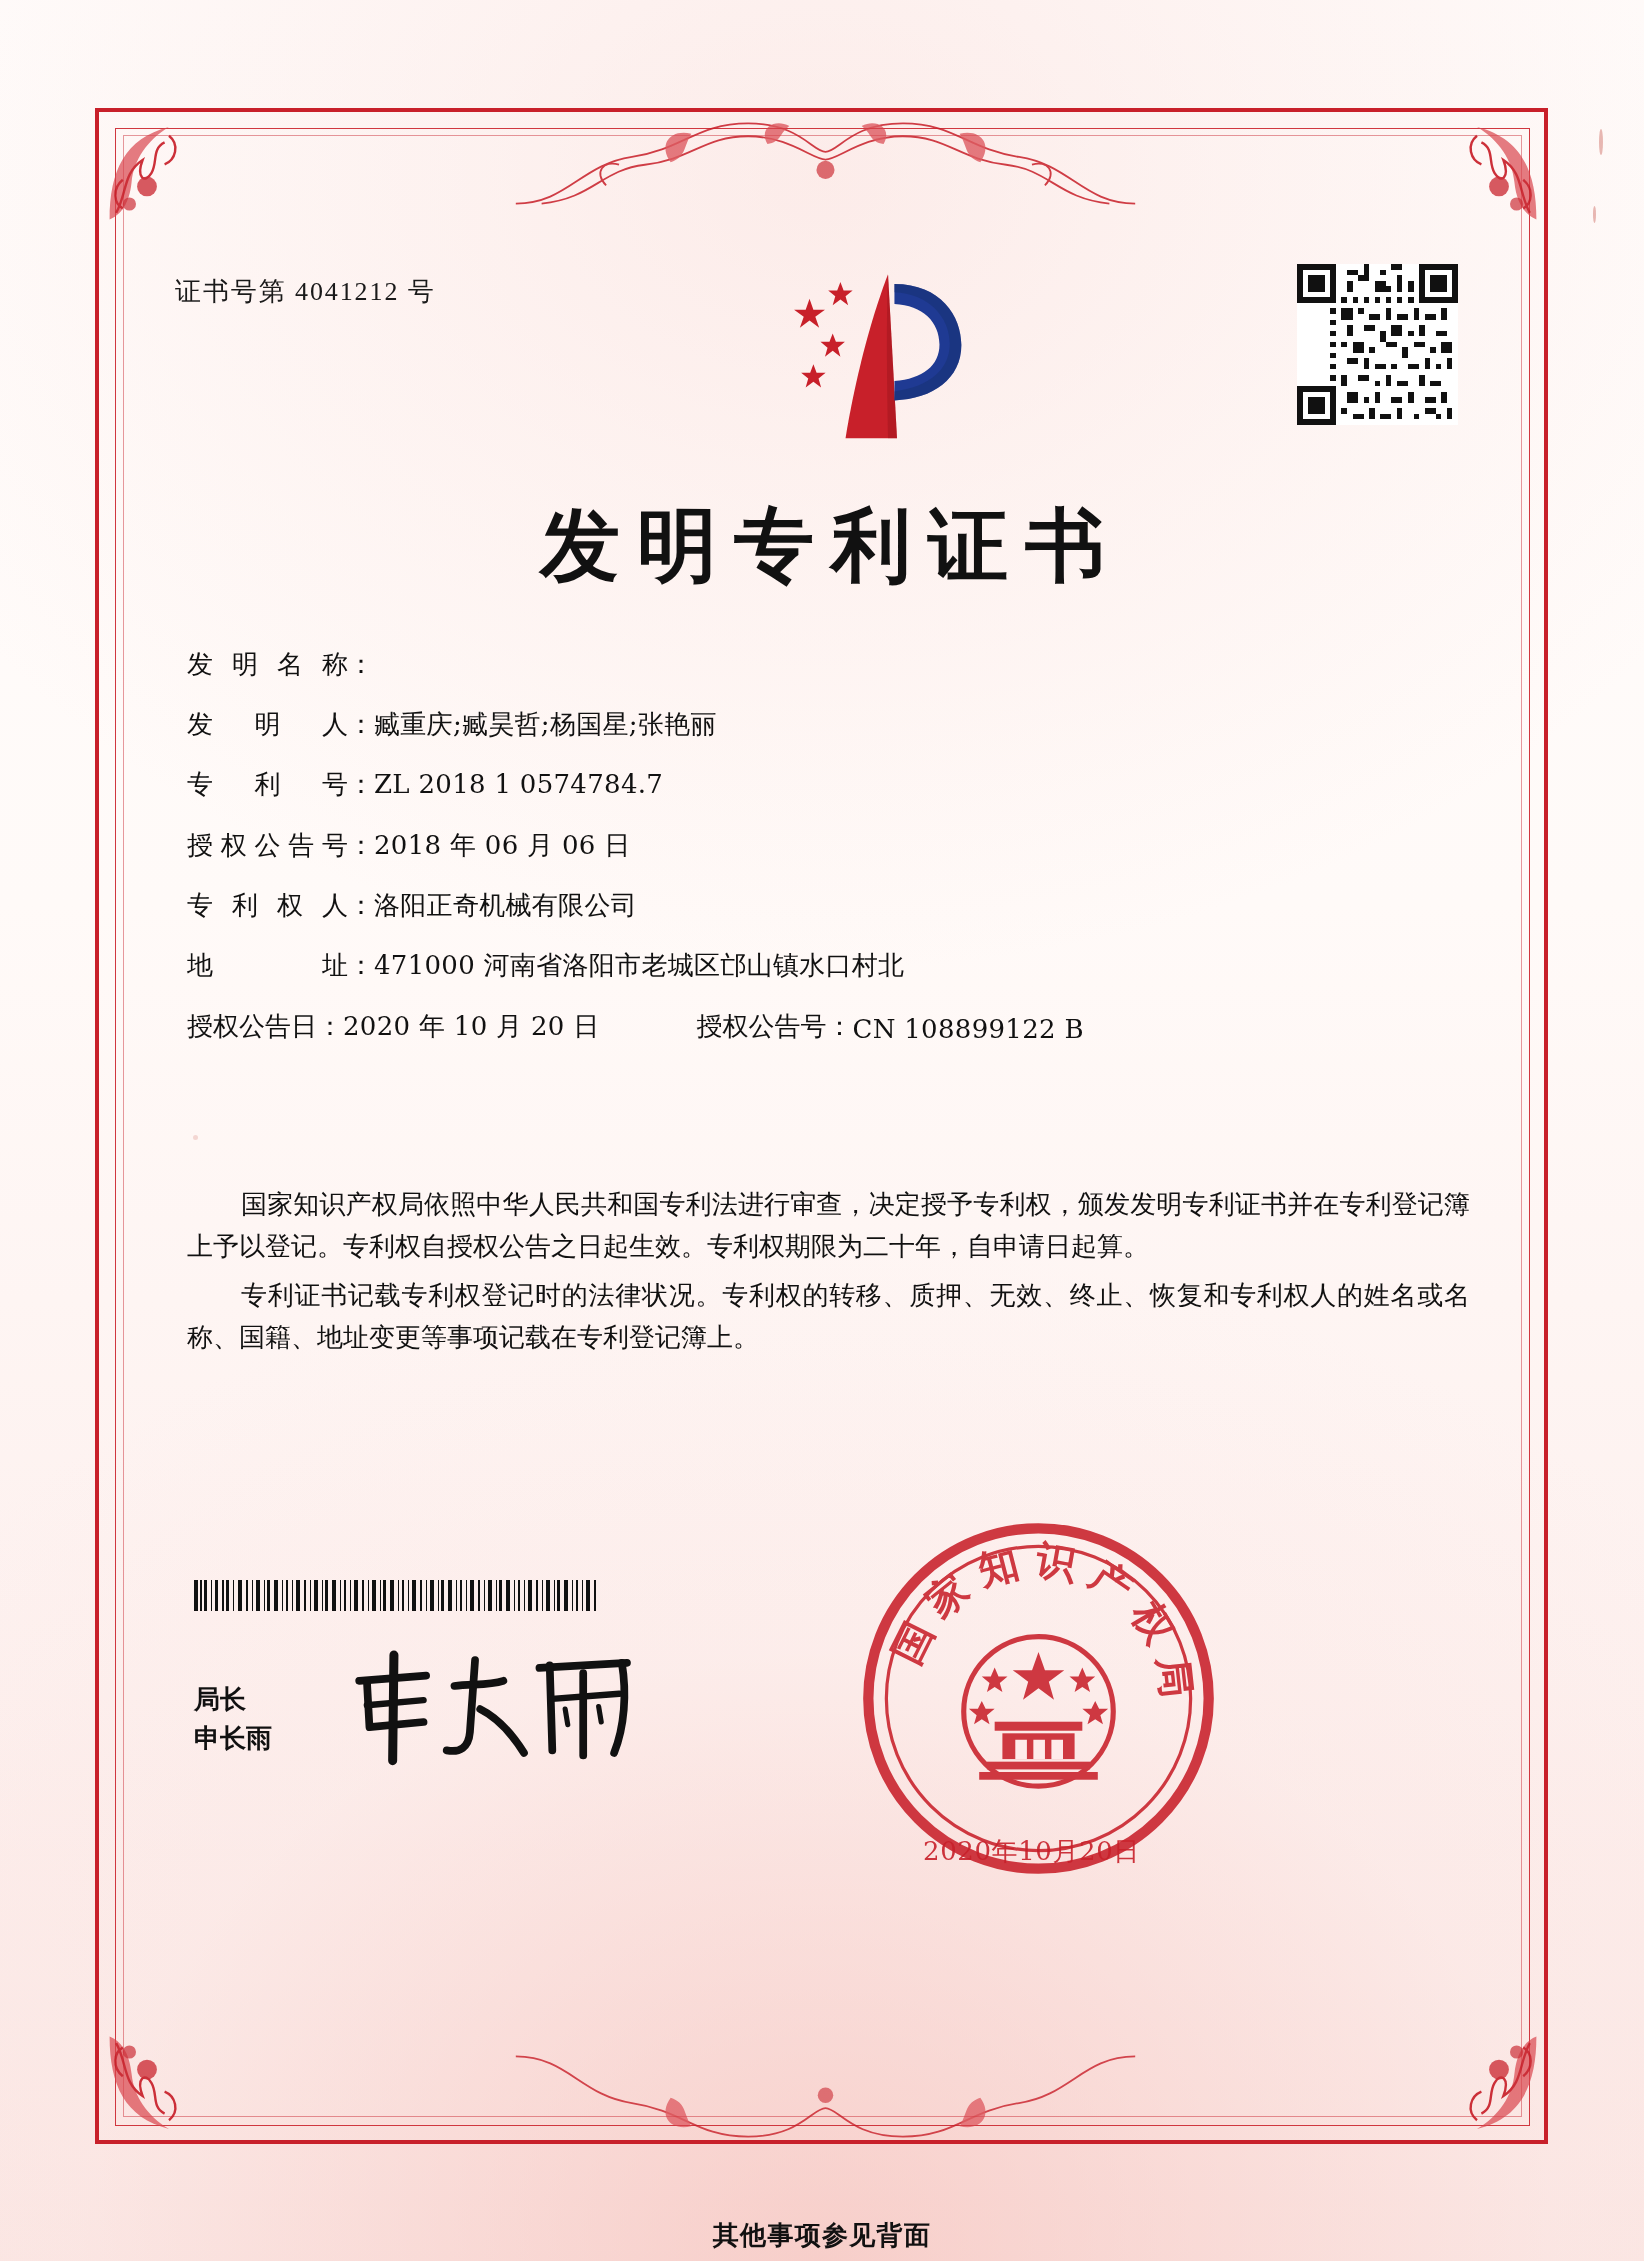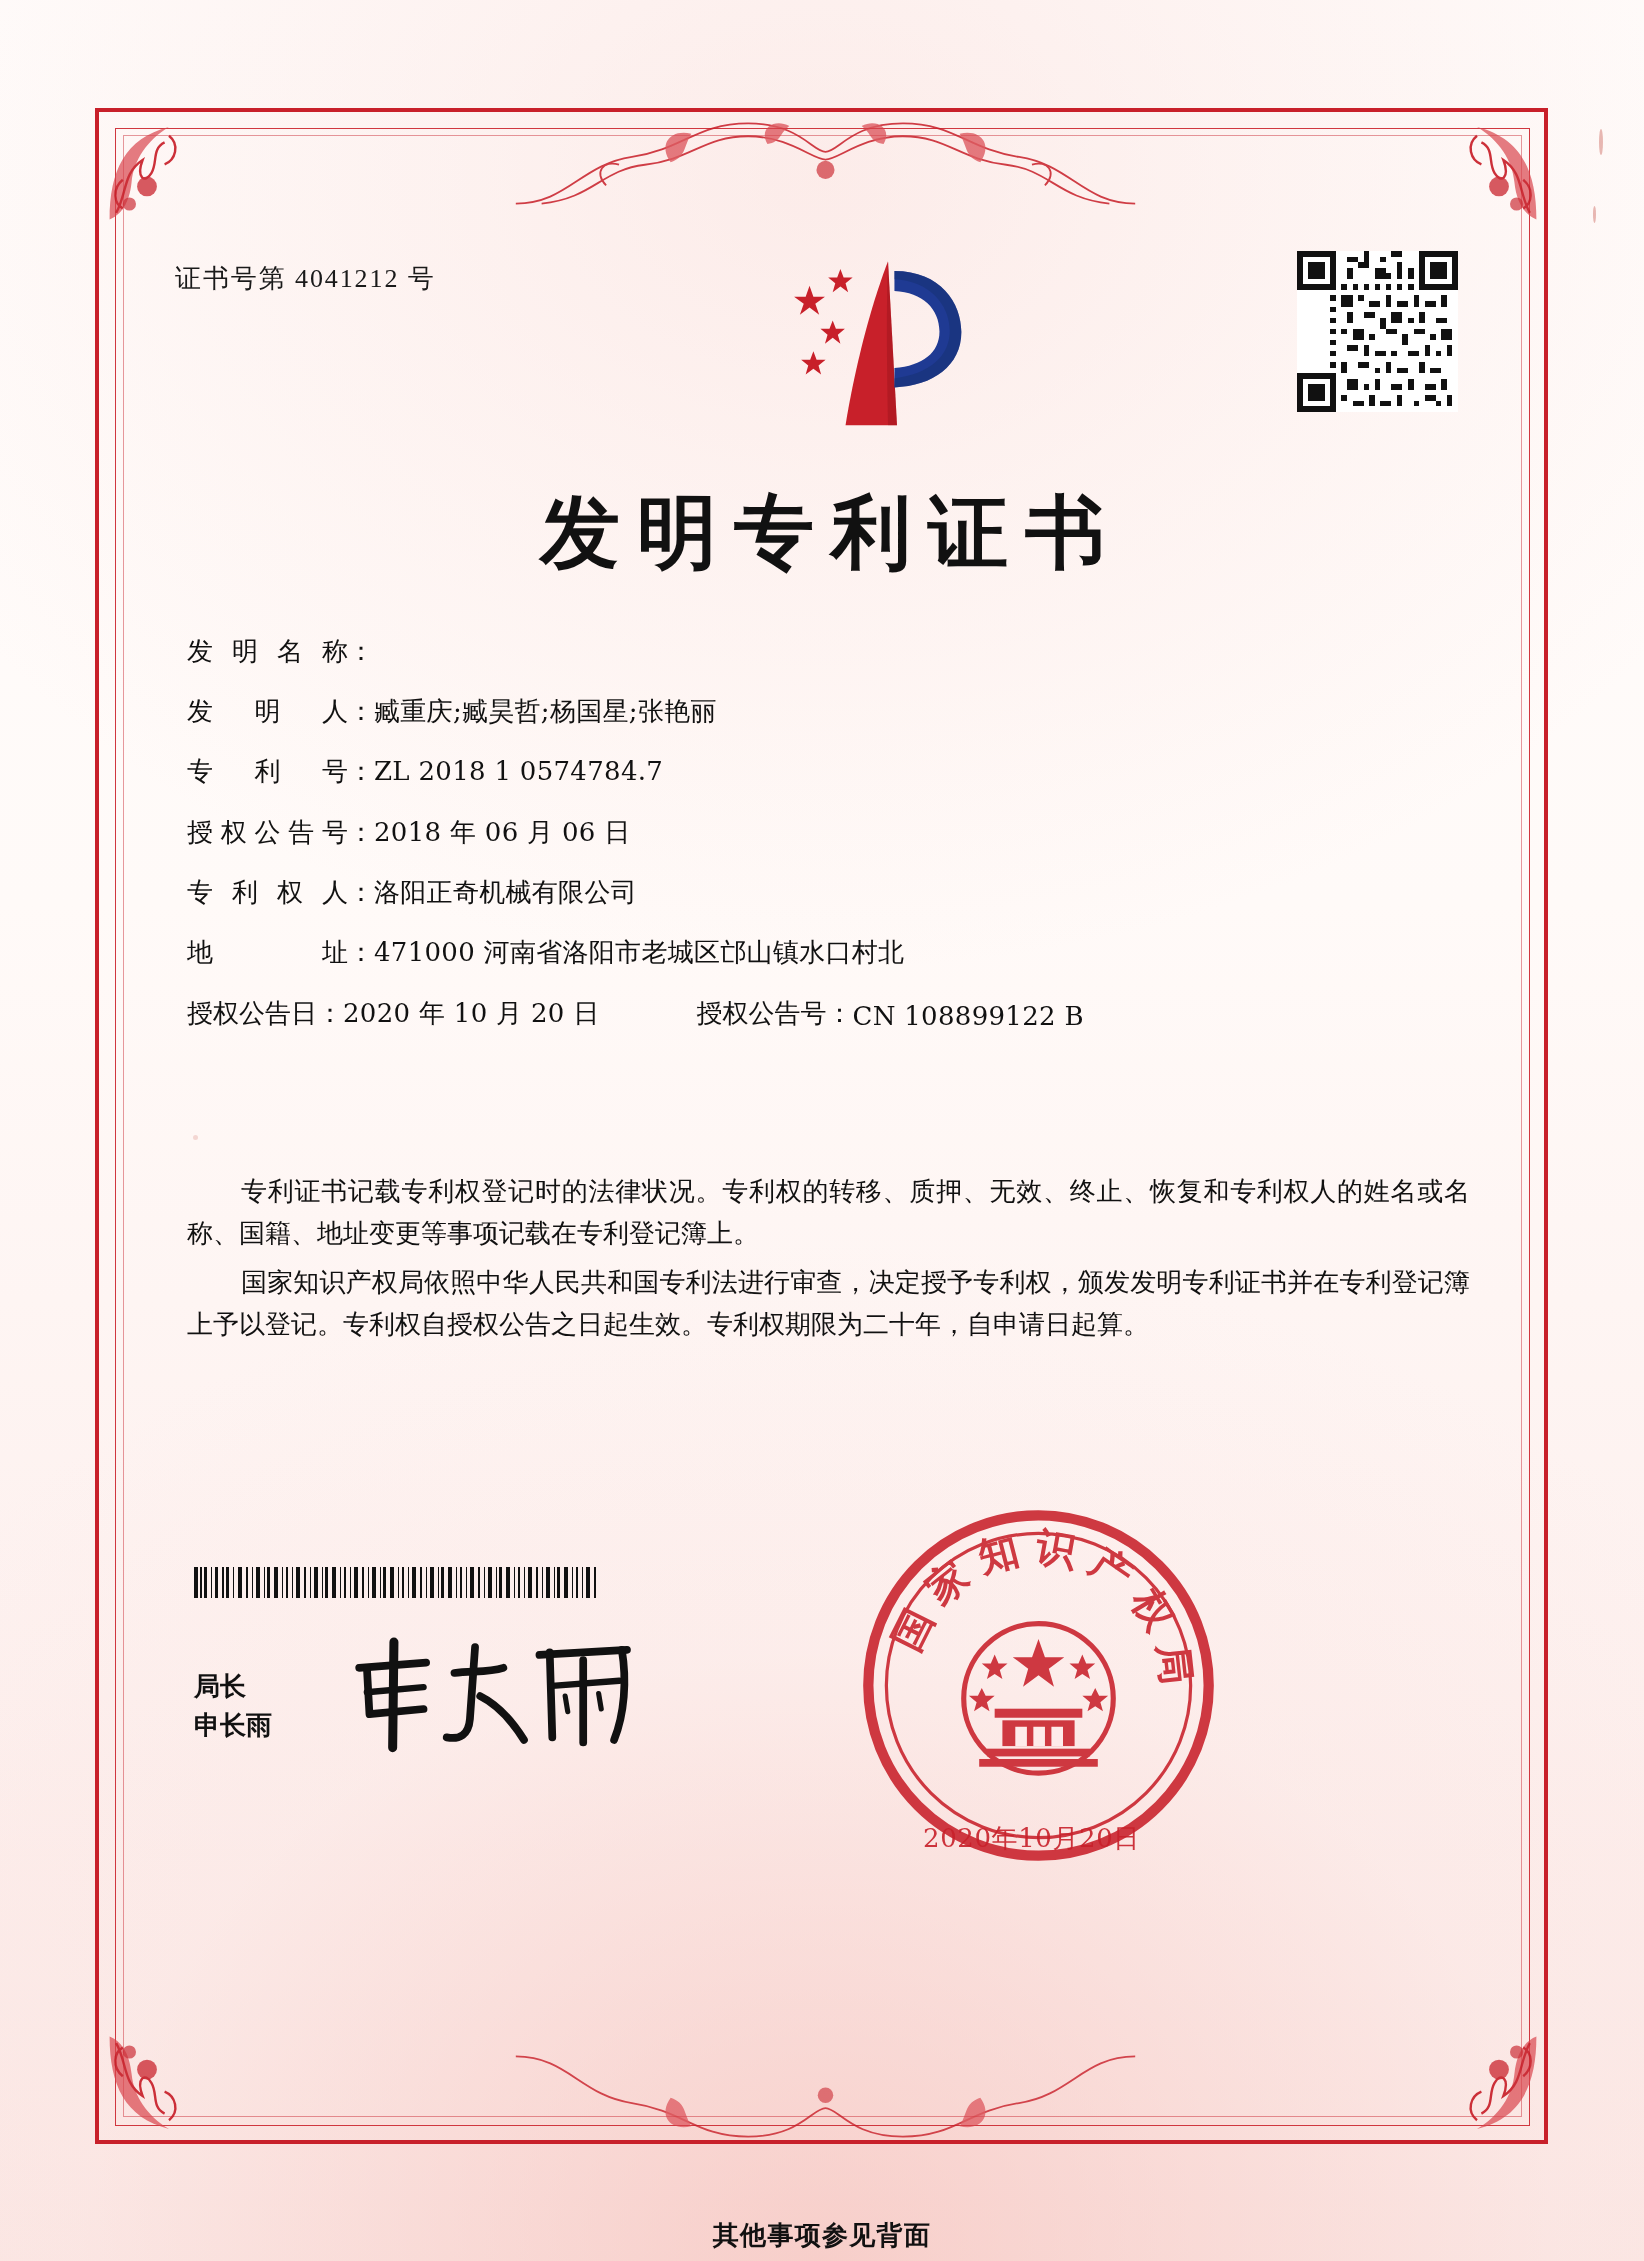--- a/index.html
+++ b/index.html
@@ -87,21 +87,21 @@
     height: 97px;
     opacity: 0.95;
     transform: scaleY(-1);
   }
   .bottom-flourish svg { width: 100%; height: 100%; display: block; }
 
   
   .content {
     position: absolute;
     left: 123px;
-    top: 132px;
+    top: 145px;
     width: 1399px;
     height: 1698px;
   }
 
   .cert-no {
     position: absolute;
     left: 52px;
     top: 129px;
     font-size: 26px;
     letter-spacing: 1.9px;
@@ -543,22 +543,22 @@
         <span class="field-value">2020 年 10 月 20 日</span>
         <span class="grant-gap"></span>
         <span class="field-label">授权公告号</span>
         <span class="colon">：</span>
         <span class="field-value">CN 108899122 B</span>
       </div>
 
     </div>
 
     <div class="paras">
+      <div class="para">国家知识产权局依照中华人民共和国专利法进行审查，决定授予专利权，颁发发明专利证书并在专利登记簿上予以登记。专利权自授权公告之日起生效。专利权期限为二十年，自申请日起算。</div>
       <div class="para">专利证书记载专利权登记时的法律状况。专利权的转移、质押、无效、终止、恢复和专利权人的姓名或名称、国籍、地址变更等事项记载在专利登记簿上。</div>
-      <div class="para">国家知识产权局依照中华人民共和国专利法进行审查，决定授予专利权，颁发发明专利证书并在专利登记簿上予以登记。专利权自授权公告之日起生效。专利权期限为二十年，自申请日起算。</div>
     </div>
 
     <div class="barcode">
       <svg viewBox="0 0 315 24" shape-rendering="crispEdges">
         <rect width="315" height="24" fill="#ffffff" opacity="0"></rect>
         <g fill="#111111">
           <rect x="0" y="0" width="3" height="24"></rect>
             <rect x="5" y="0" width="1" height="24"></rect>
           <rect x="8" y="0" width="2" height="24"></rect>
             <rect x="13" y="0" width="1" height="24"></rect>

